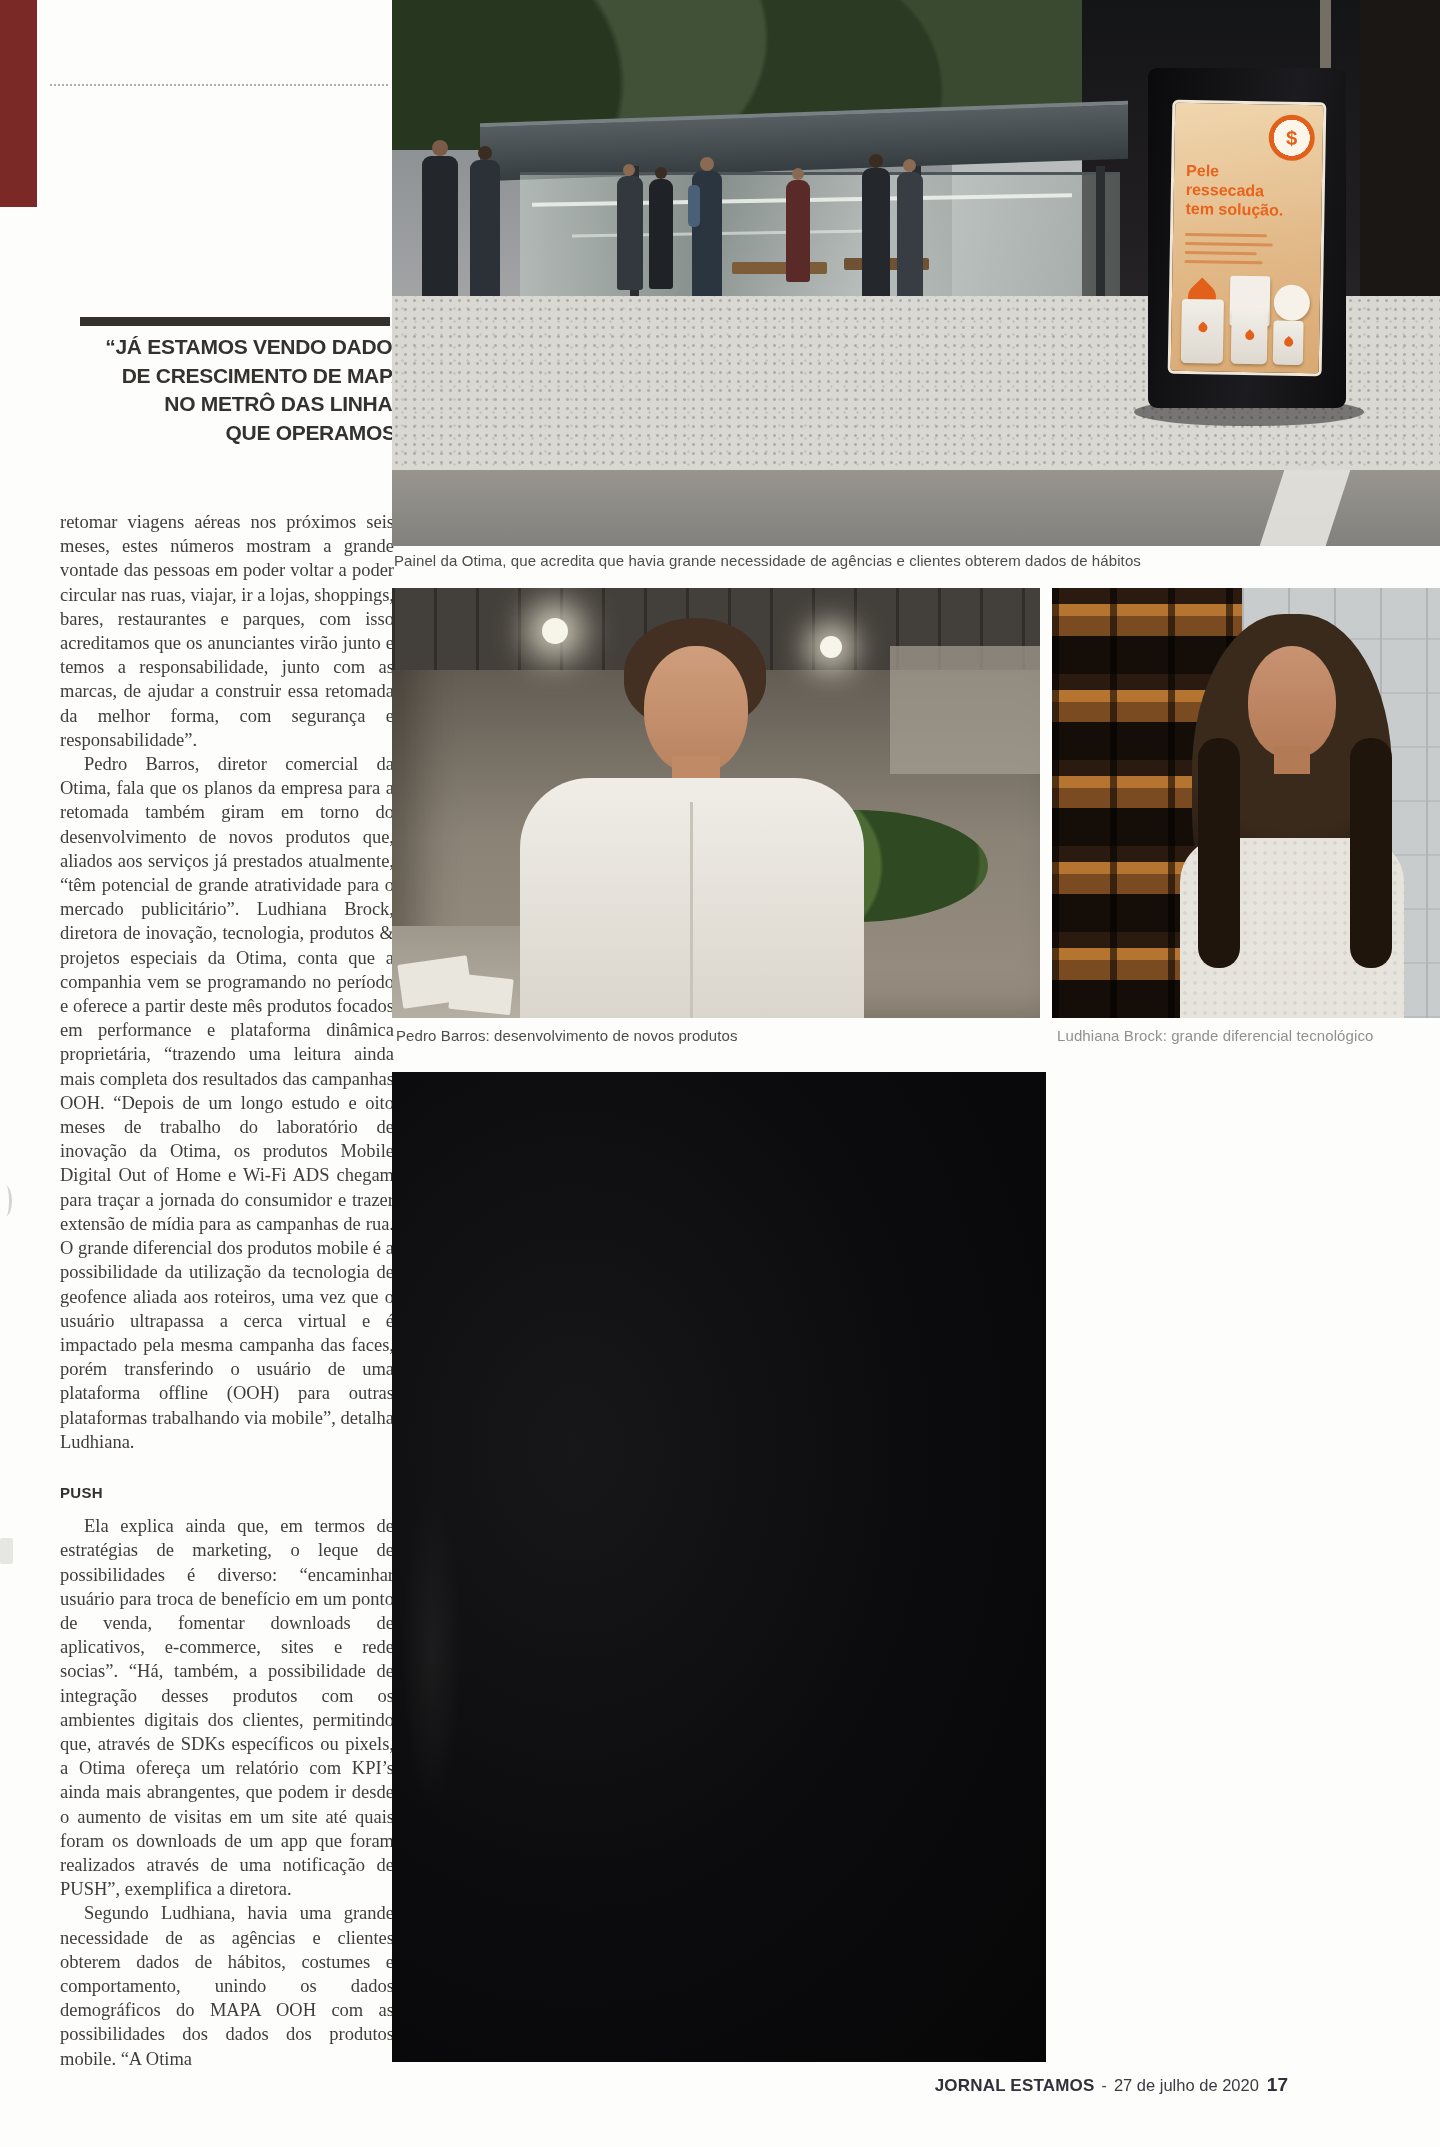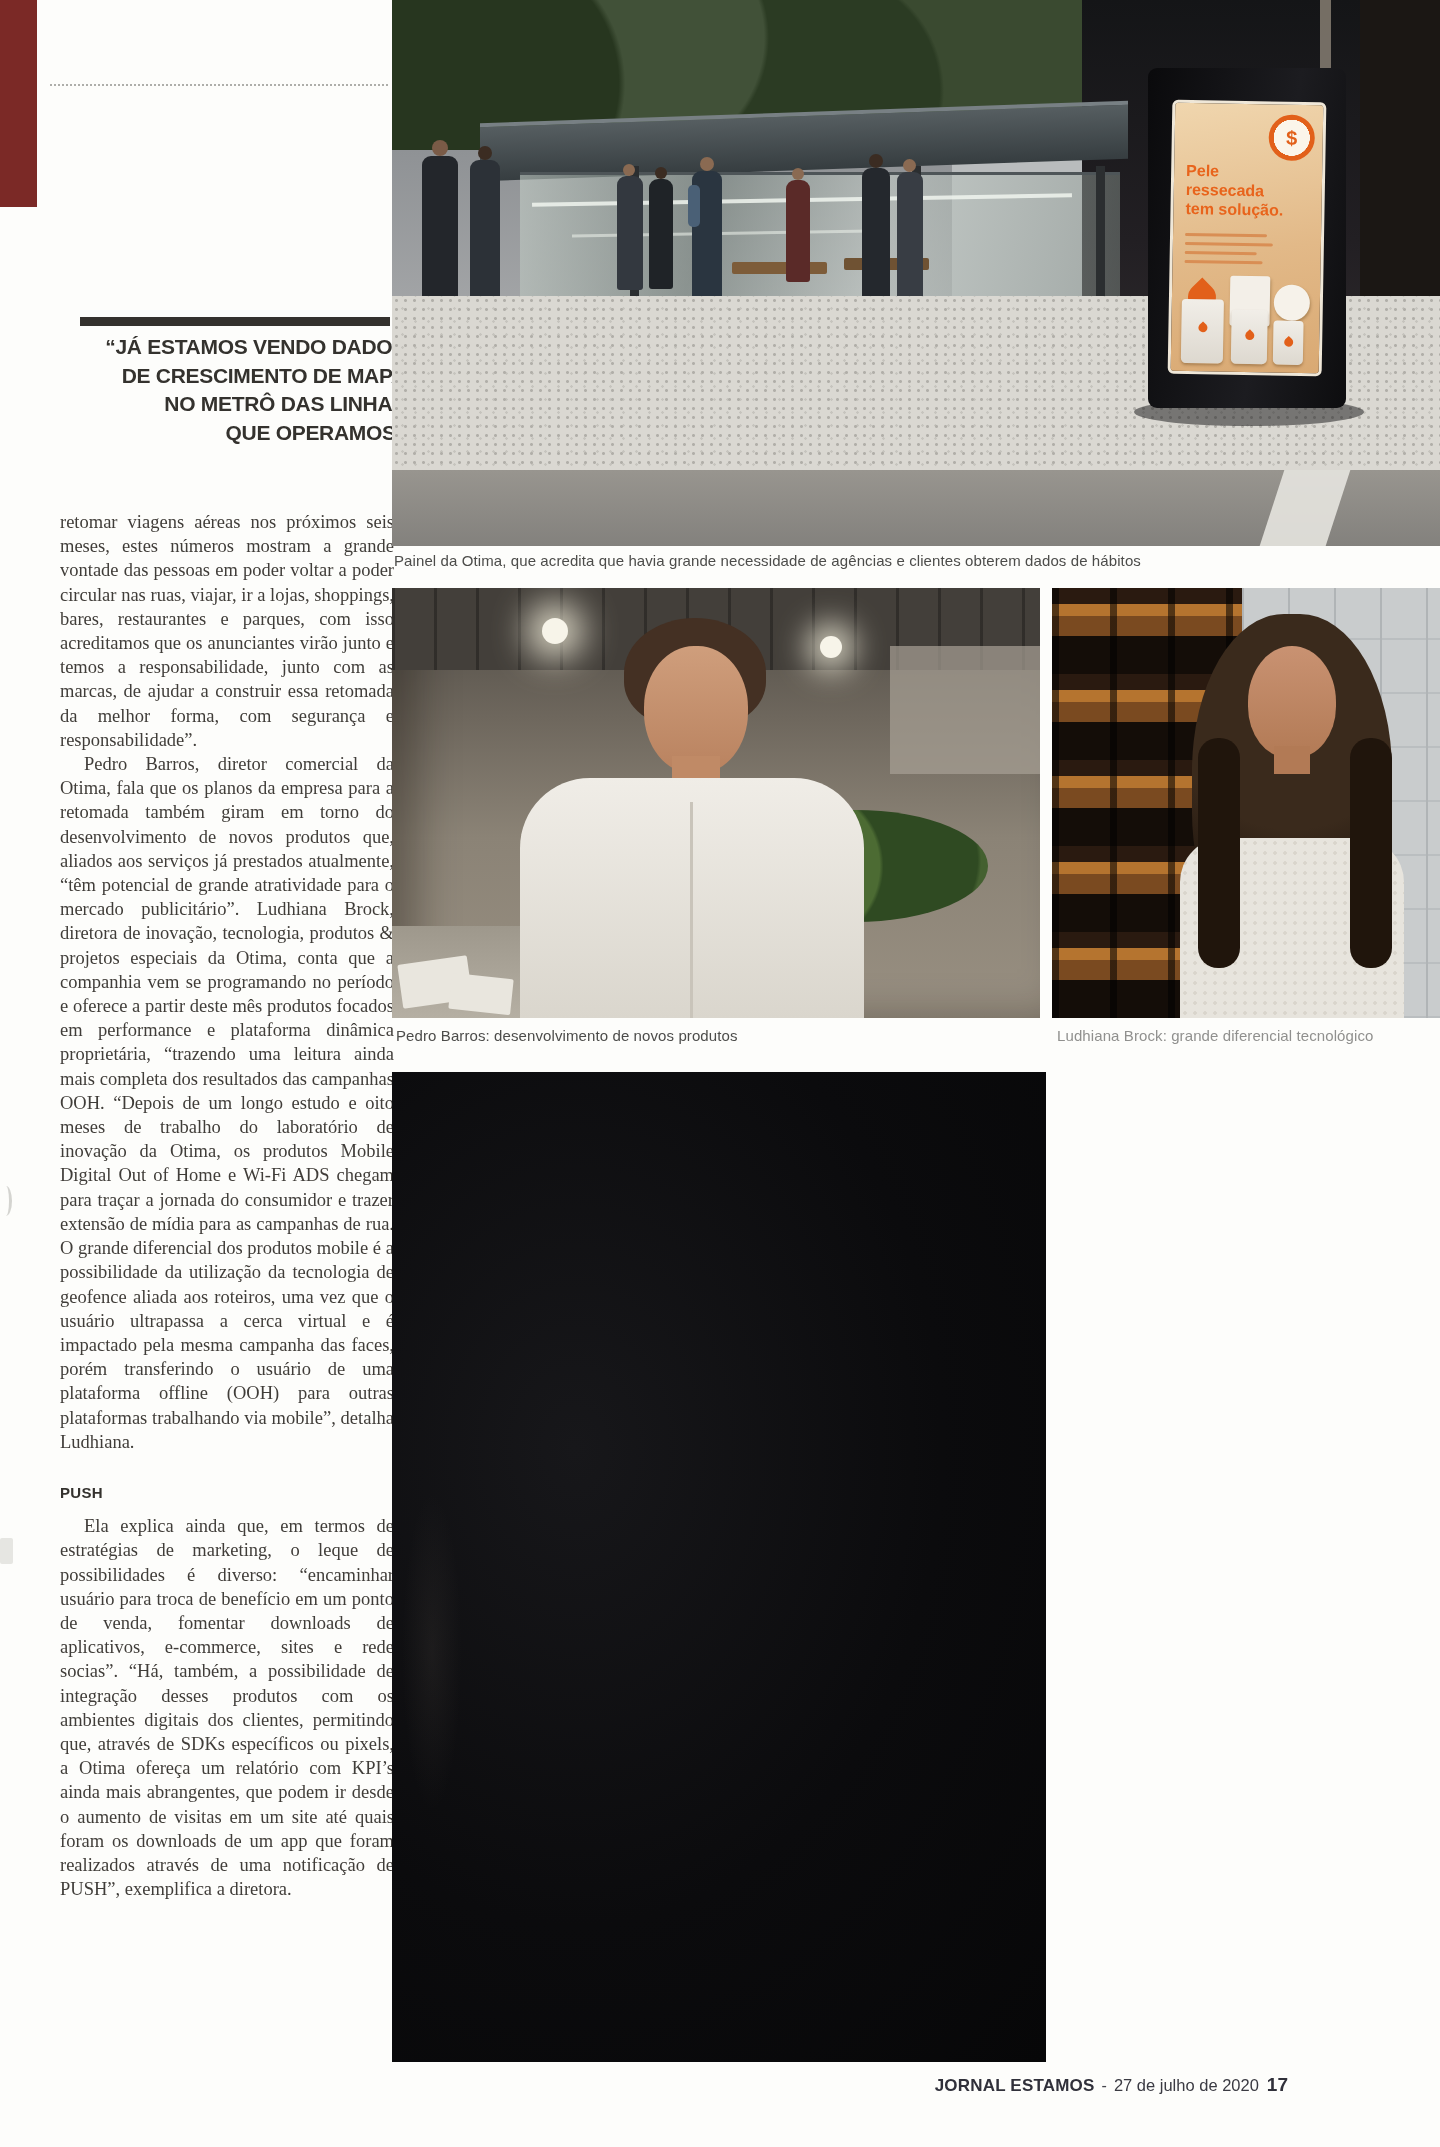--- a/index.html
+++ b/index.html
@@ -135,20 +135,21 @@
     <div>DE CRESCIMENTO DE MAPA</div>
     <div>NO METRÔ DAS LINHAS</div>
     <div>QUE OPERAMOS”</div>
   </div>
 
   <div class="abs article-column">
     <p>retomar viagens aéreas nos próximos seis meses, estes números mostram a grande vontade das pessoas em poder voltar a poder circular nas ruas, viajar, ir a lojas, shoppings, bares, restaurantes e parques, com isso acreditamos que os anunciantes virão junto e temos a responsabilidade, junto com as marcas, de ajudar a construir essa retomada da melhor forma, com segurança e responsabilidade”.</p>
     <p class="indent">Pedro Barros, diretor comercial da Otima, fala que os planos da empresa para a retomada também giram em torno do desenvolvimento de novos produtos que, aliados aos serviços já prestados atualmente, “têm potencial de grande atratividade para o mercado publicitário”. Ludhiana Brock, diretora de inovação, tecnologia, produtos &amp; projetos especiais da Otima, conta que a companhia vem se programando no período e oferece a partir deste mês produtos focados em performance e plataforma dinâmica proprietária, “trazendo uma leitura ainda mais completa dos resultados das campanhas OOH. “Depois de um longo estudo e oito meses de trabalho do laboratório de inovação da Otima, os produtos Mobile Digital Out of Home e Wi-Fi ADS chegam para traçar a jornada do consumidor e trazer extensão de mídia para as campanhas de rua. O grande diferencial dos produtos mobile é a possibilidade da utilização da tecnologia de geofence aliada aos roteiros, uma vez que o usuário ultrapassa a cerca virtual e é impactado pela mesma campanha das faces, porém transferindo o usuário de uma plataforma offline (OOH) para outras plataformas trabalhando via mobile”, detalha Ludhiana.</p>
     <h3 class="section-heading">PUSH</h3>
     <p class="indent">Ela explica ainda que, em termos de estratégias de marketing, o leque de possibilidades é diverso: “encaminhar usuário para troca de benefício em um ponto de venda, fomentar downloads de aplicativos, e-commerce, sites e rede socias”. “Há, também, a possibilidade de integração desses produtos com os ambientes digitais dos clientes, permitindo que, através de SDKs específicos ou pixels, a Otima ofereça um relatório com KPI’s ainda mais abrangentes, que podem ir desde o aumento de visitas em um site até quais foram os downloads de um app que foram realizados através de uma notificação de PUSH”, exemplifica a diretora.</p>
+    <p class="indent">Segundo Ludhiana, havia uma grande necessidade de as agências e clientes obterem dados de hábitos, costumes e comportamento, unindo os dados demográficos do MAPA OOH com as possibilidades dos dados dos produtos mobile. “A Otima</p>
   </div>
 
   <div class="abs photo photo-street">
     <div class="abs ps-bldg-a"></div>
     <div class="abs ps-bldg-b"></div>
     <div class="abs ps-trees"></div>
     <div class="abs ps-right-dark"></div>
     <div class="abs ps-right-sliver"></div>
     <div class="abs ps-right-col"></div>
     <div class="abs ps-road"></div>

